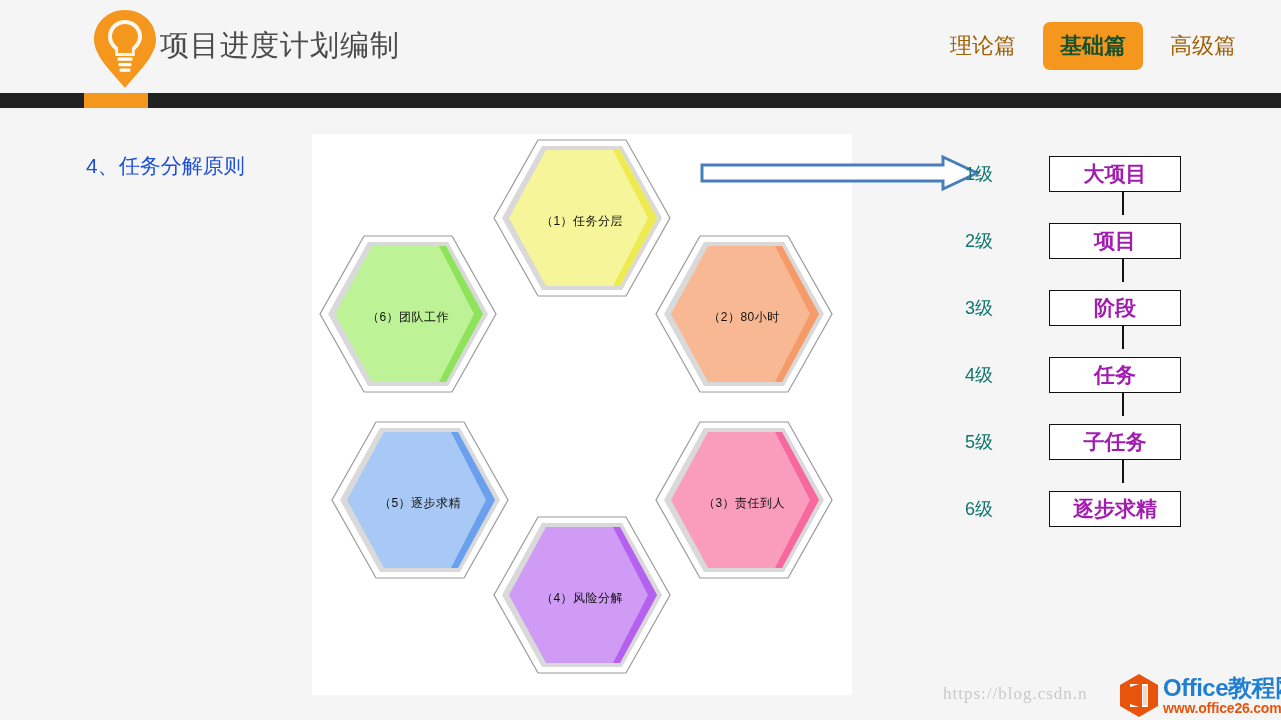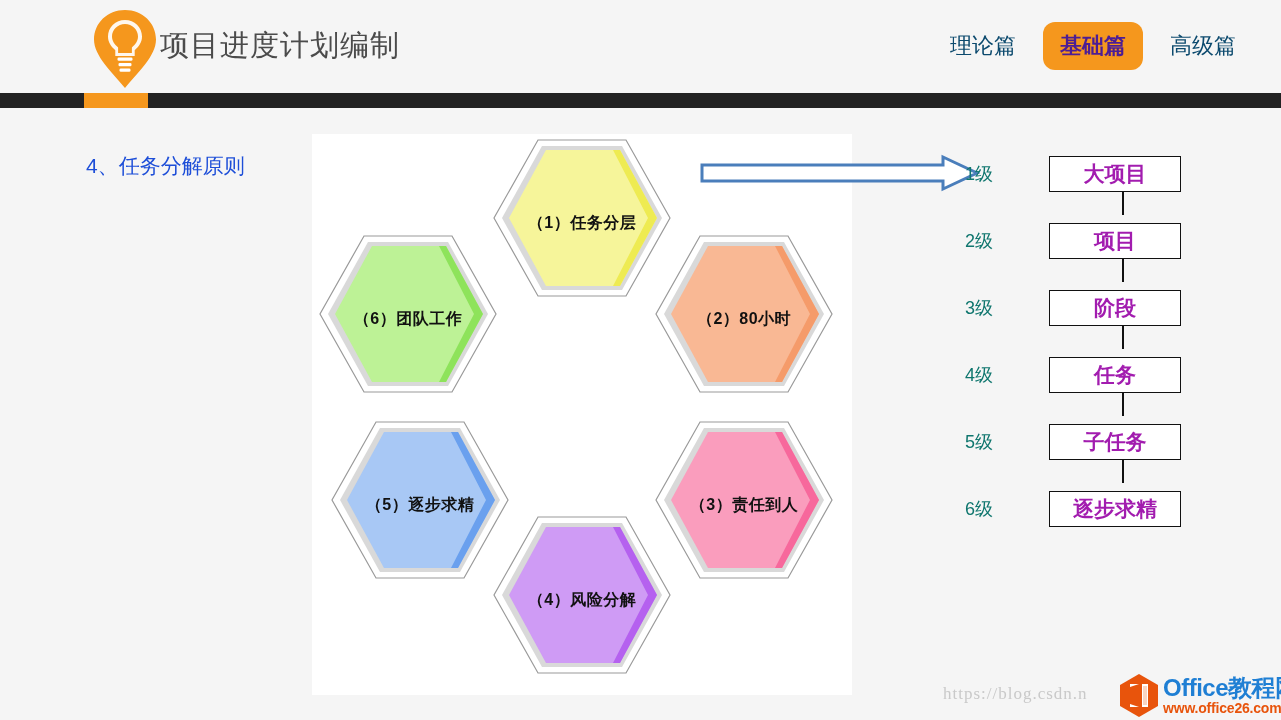--- a/index.html
+++ b/index.html
@@ -23,27 +23,27 @@
   #header-title {
     position:absolute; left:160px; top:26px;
     font-size:29px; color:#4b4b4b; letter-spacing:1px;
     white-space:nowrap;
   }
   #nav {
     position:absolute; right:28px; top:22px;
     display:flex; align-items:center; gap:10px;
   }
   .nav-tab {
-    font-size:22px; color:#0c4a6e;
+    font-size:22px; color:#a16207;
     padding:9px 17px; border-radius:5px;
     white-space:nowrap; cursor:pointer;
   }
   .nav-tab.active {
-    background:#f5971d; color:#4c1d95; font-weight:bold;
-    border-radius:12px;
+    background:#f5971d; color:#14532d; font-weight:bold;
+    border-radius:7px;
   }
   #darkbar {
     position:absolute; left:0; top:93px; width:1281px; height:15px;
     background:#222222;
   }
   #darkbar-accent {
     position:absolute; left:84px; top:0; width:64px; height:15px;
     background:#f5971d;
   }
 
@@ -55,21 +55,21 @@
 
   #hex-panel {
     position:absolute; left:312px; top:134px;
     width:540px; height:561px; background:#ffffff;
   }
 
   .hex-wrap { position:absolute; width:186px; height:186px; }
   .hex-wrap svg { display:block; width:186px; height:186px; }
   .hex-label {
     position:absolute; left:0; width:186px; text-align:center;
-    font-size:16px; font-weight:bold; color:#111111;
+    font-size:12px; font-weight:normal; color:#111111;
     white-space:nowrap; letter-spacing:0.5px;
   }
 
   
   #hex-1 { left:177px; top:-2px; }
   #hex-2 { left:339px; top:94px; }
   #hex-3 { left:339px; top:280px; }
   #hex-4 { left:177px; top:375px; }
   #hex-5 { left:15px;  top:280px; }
   #hex-6 { left:3px;  top:94px; }

